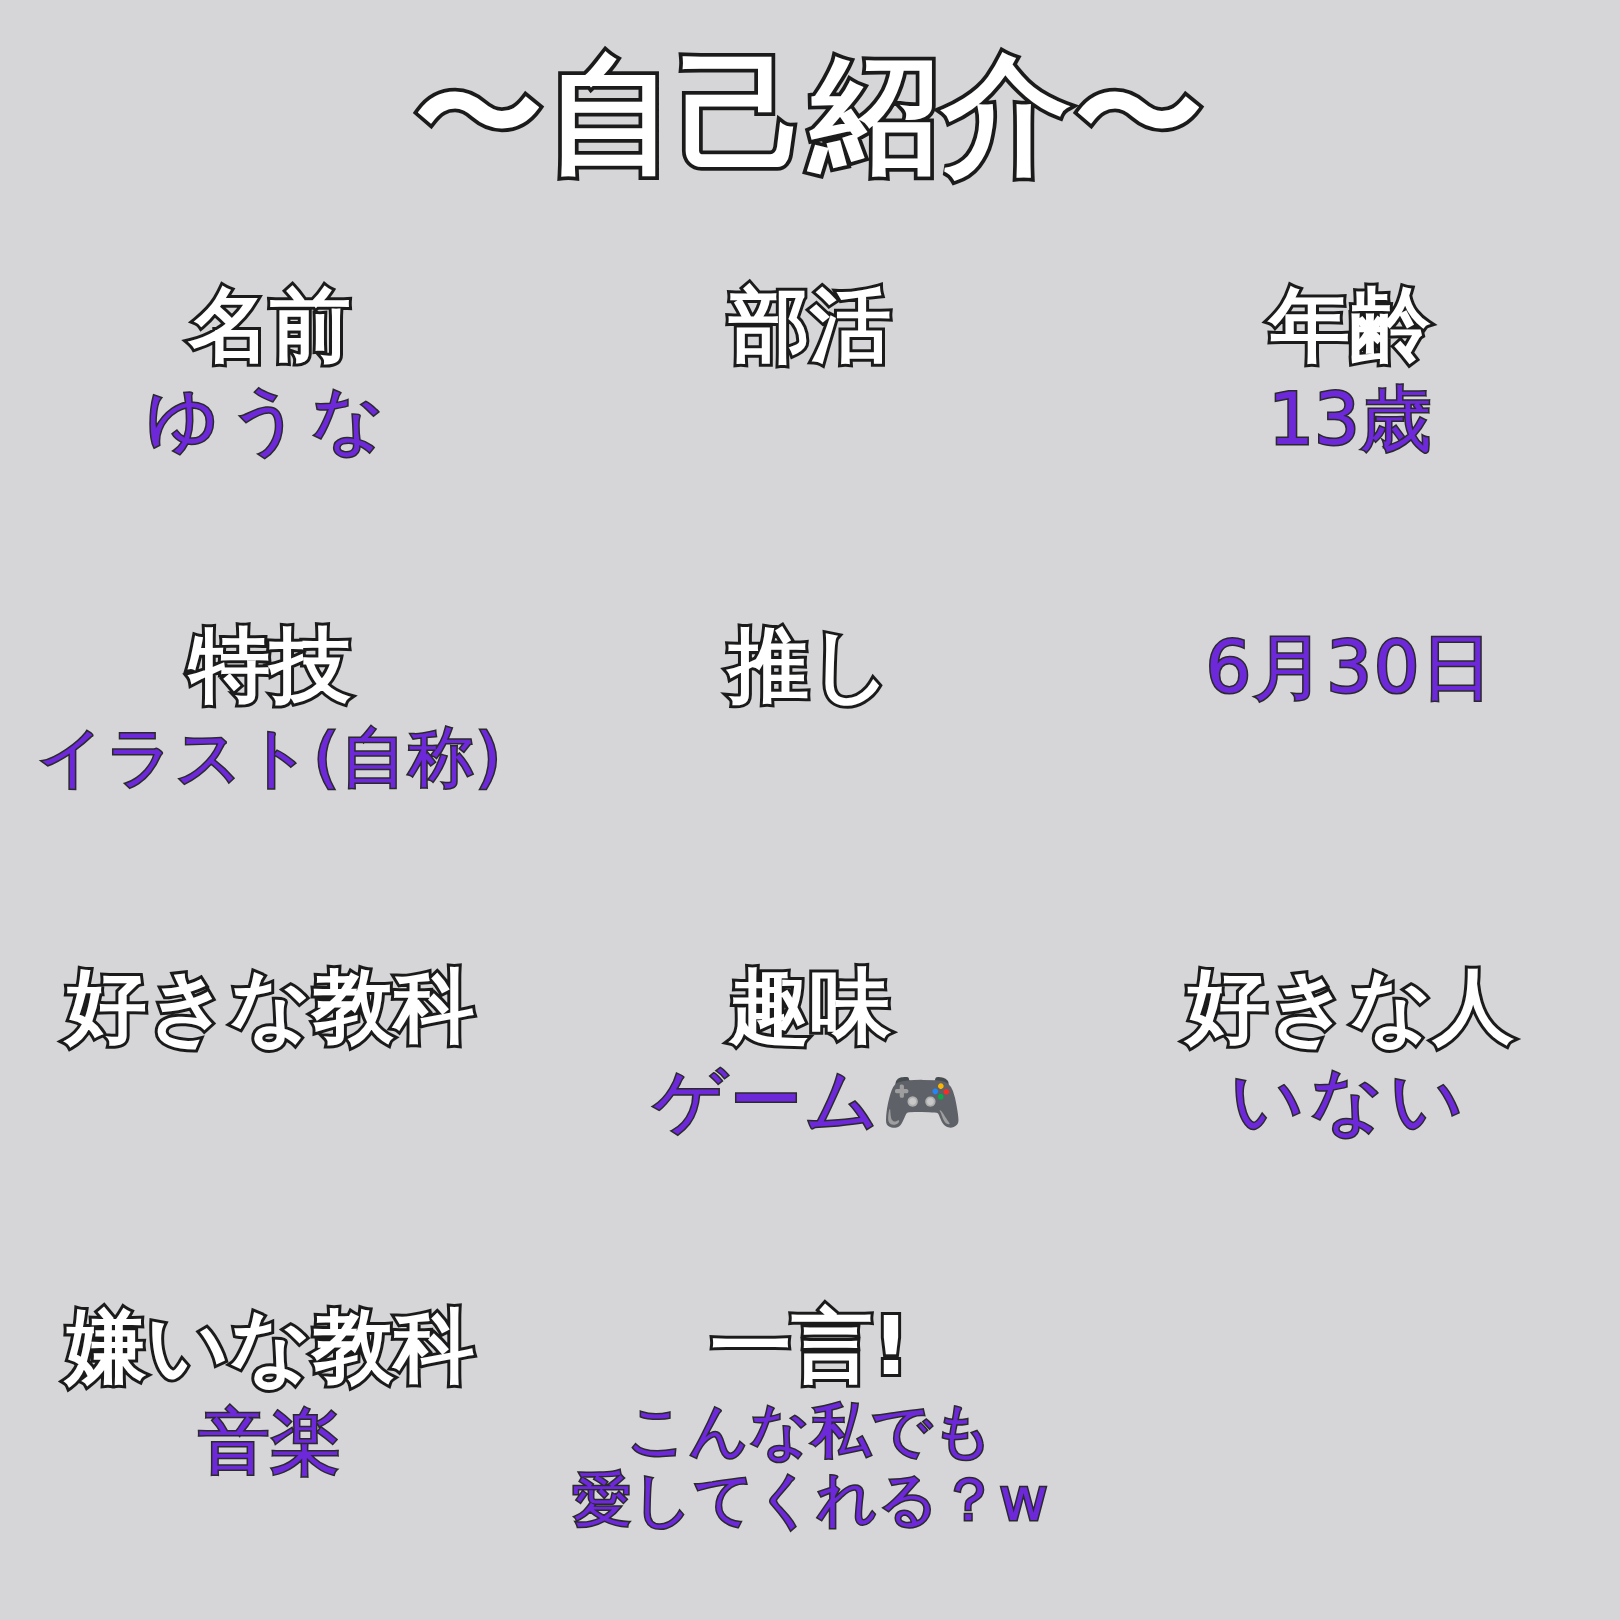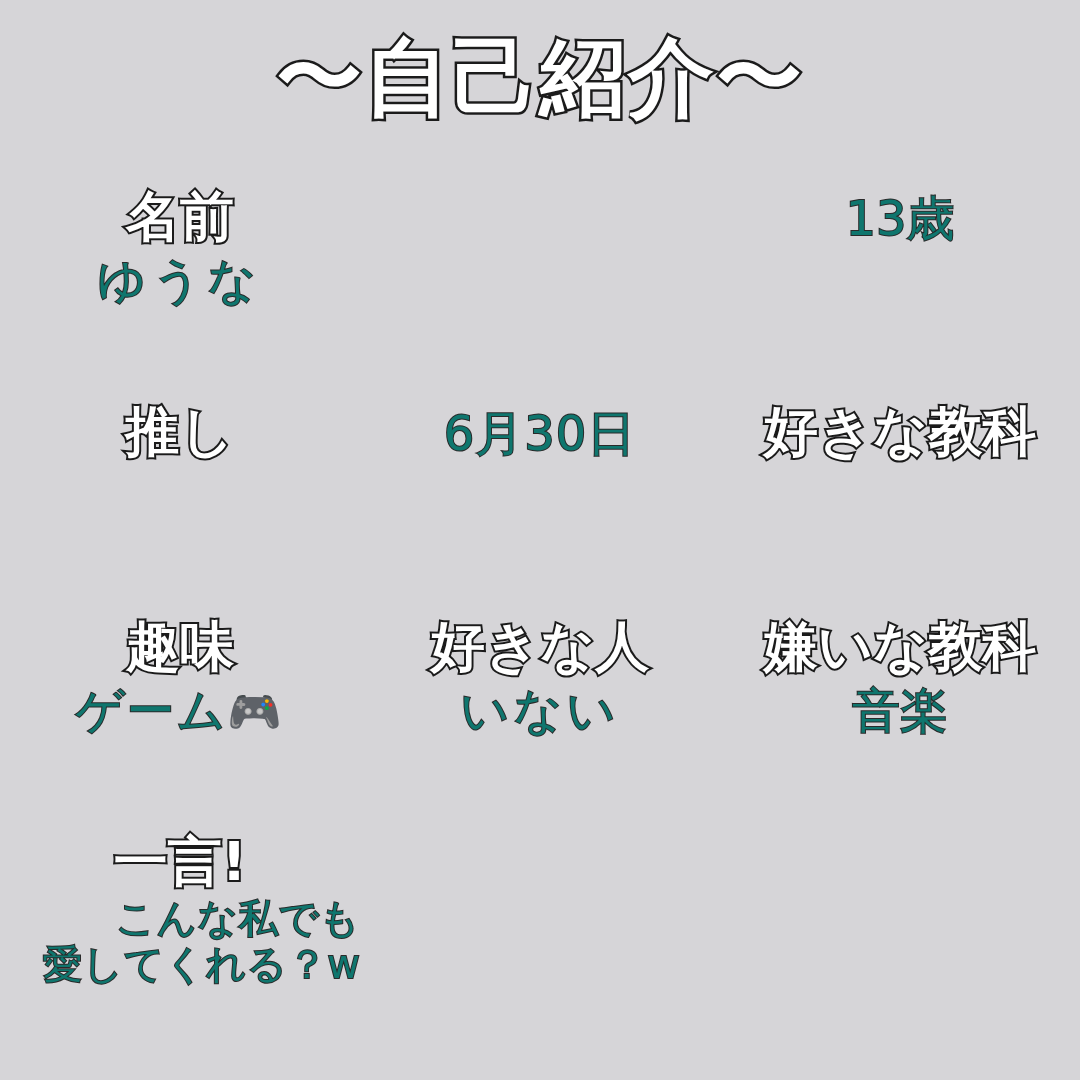--- a/index.html
+++ b/index.html
@@ -40,21 +40,21 @@
 
   
   .grid {
     position: absolute;
     top: 180px;
     left: 0;
     width: 1080px;
     display: grid;
     grid-template-columns: 1fr 1fr 1fr;
     grid-template-rows: 215px 215px 215px 215px;
-    row-gap: 0px;
+    row-gap: 12px;
   }
   .cell {
     display: flex;
     flex-direction: column;
     align-items: center;
     justify-content: flex-start;
     padding-top: 6px;
     box-sizing: border-box;
   }
   .label {
@@ -64,27 +64,27 @@
     font-weight: 700;
     -webkit-text-stroke: 4px #1b1b1b;
     paint-order: stroke fill;
     font-family: "DejaVu Sans", sans-serif;
     white-space: nowrap;
   }
   .value {
     margin-top: 6px;
     font-size: 48px;
     line-height: 1.12;
-    color: #0f766e;
+    color: #6d28d9;
     font-weight: 400;
     -webkit-text-stroke: 2px #2a2a2a;
     paint-order: stroke fill;
     font-family: "DejaVu Sans", sans-serif;
     white-space: nowrap;
-    text-align: right;
+    text-align: center;
   }
   .value.two-line {
     font-size: 40px;
     line-height: 1.15;
     white-space: normal;
     width: 360px;
   }
   .value .emoji {
     -webkit-text-stroke: 0;
     font-size: 44px;
@@ -107,27 +107,33 @@
   <div class="title">〜自己紹介〜</div>
 
   <div class="grid">
 
     <div class="cell cell-name">
       <div class="label">名前</div>
       <div class="value">ゆうな</div>
     </div>
 
     <div class="cell cell-club">
+      <div class="label">部活</div>
     </div>
 
 
     <div class="cell cell-age">
+      <div class="label">年齢</div>
       <div class="value">13歳</div>
     </div>
 
+    <div class="cell cell-talent">
+      <div class="label">特技</div>
+      <div class="value">イラスト(自称)</div>
+    </div>
 
     <div class="cell cell-oshi">
       <div class="label">推し</div>
     </div>
 
     <div class="cell cell-birthday">
       <div class="value">6月30日</div>
     </div>
 
     <div class="cell cell-subject-like">

